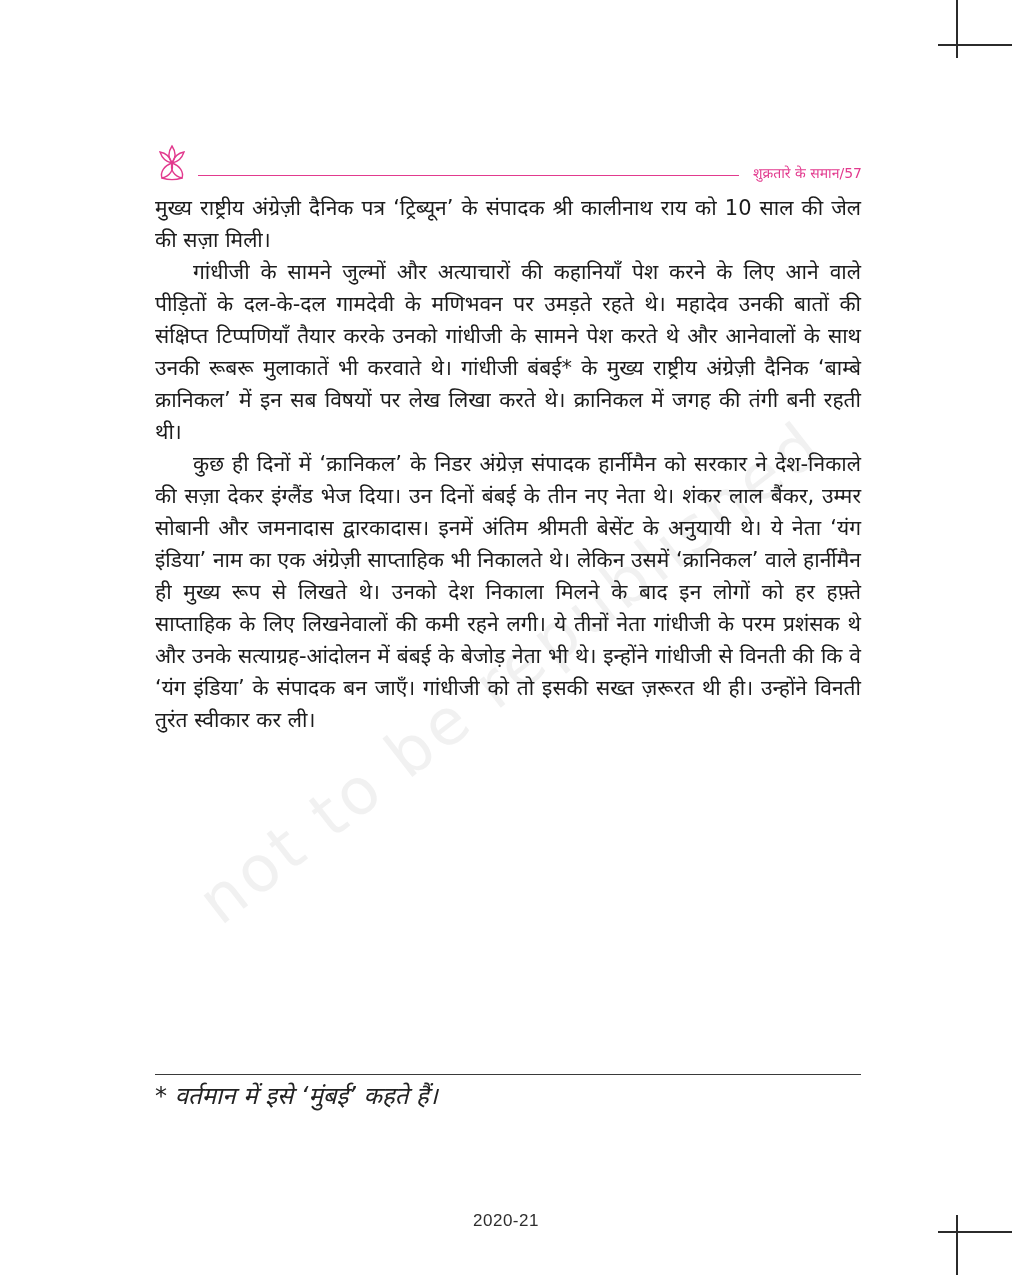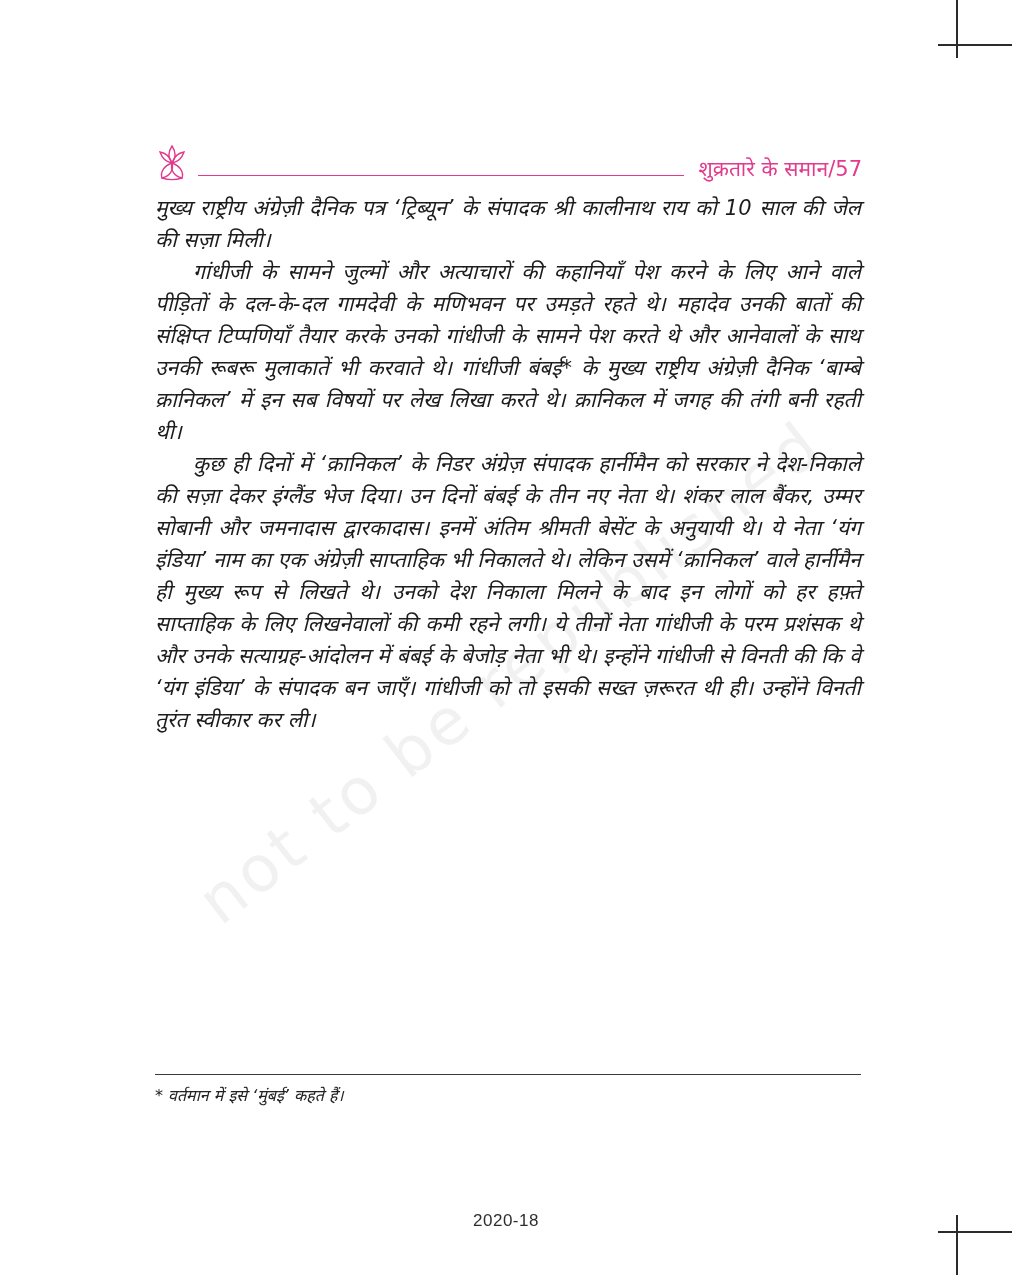--- a/index.html
+++ b/index.html
@@ -61,61 +61,60 @@
   }
   .header-rule {
     flex: 1 1 auto;
     height: 0;
     border-bottom: 1.5px solid #e23a8e;
     margin-bottom: 6px;
   }
   .page-title {
     flex: 0 0 auto;
     margin-left: 14px;
-    font-size: 21px;
+    font-size: 14px;
     color: #e23a8e;
     white-space: nowrap;
     line-height: 1;
     padding-bottom: 2px;
   }
 
   
   .body-text {
     position: absolute;
     top: 192px;
     left: 155px;
     width: 706px;
     font-size: 21px;
     line-height: 32px;
     text-align: justify;
   }
   .para {
     margin: 0;
     text-indent: 38px;
-    font-style: italic;
   }
   .para.no-indent {
     text-indent: 0;
   }
 
   
   .footnote-rule {
     position: absolute;
     top: 1074px;
     left: 155px;
     width: 706px;
     border-top: 1.5px solid #3a3a3a;
   }
   .footnote {
     position: absolute;
     top: 1082px;
     left: 155px;
     width: 706px;
     margin: 0;
-    font-size: 16px;
+    font-size: 24px;
     line-height: 28px;
     font-style: italic;
     color: #222222;
   }
 
   
   .footer {
     position: absolute;
     bottom: 44px;
     left: 0;
@@ -156,15 +155,15 @@
 
   <div class="body-text">
     <p class="para no-indent">मुख्य राष्ट्रीय अंग्रेज़ी दैनिक पत्र ‘ट्रिब्यून’ के संपादक श्री कालीनाथ राय को 10 साल की जेल की सज़ा मिली।</p>
     <p class="para">गांधीजी के सामने जुल्मों और अत्याचारों की कहानियाँ पेश करने के लिए आने वाले पीड़ितों के दल-के-दल गामदेवी के मणिभवन पर उमड़ते रहते थे। महादेव उनकी बातों की संक्षिप्त टिप्पणियाँ तैयार करके उनको गांधीजी के सामने पेश करते थे और आनेवालों के साथ उनकी रूबरू मुलाकातें भी करवाते थे। गांधीजी बंबई* के मुख्य राष्ट्रीय अंग्रेज़ी दैनिक ‘बाम्बे क्रानिकल’ में इन सब विषयों पर लेख लिखा करते थे। क्रानिकल में जगह की तंगी बनी रहती थी।</p>
     <p class="para">कुछ ही दिनों में ‘क्रानिकल’ के निडर अंग्रेज़ संपादक हार्नीमैन को सरकार ने देश-निकाले की सज़ा देकर इंग्लैंड भेज दिया। उन दिनों बंबई के तीन नए नेता थे। शंकर लाल बैंकर, उम्मर सोबानी और जमनादास द्वारकादास। इनमें अंतिम श्रीमती बेसेंट के अनुयायी थे। ये नेता ‘यंग इंडिया’ नाम का एक अंग्रेज़ी साप्ताहिक भी निकालते थे। लेकिन उसमें ‘क्रानिकल’ वाले हार्नीमैन ही मुख्य रूप से लिखते थे। उनको देश निकाला मिलने के बाद इन लोगों को हर हफ़्ते साप्ताहिक के लिए लिखनेवालों की कमी रहने लगी। ये तीनों नेता गांधीजी के परम प्रशंसक थे और उनके सत्याग्रह-आंदोलन में बंबई के बेजोड़ नेता भी थे। इन्होंने गांधीजी से विनती की कि वे ‘यंग इंडिया’ के संपादक बन जाएँ। गांधीजी को तो इसकी सख्त ज़रूरत थी ही। उन्होंने विनती तुरंत स्वीकार कर ली।</p>
   </div>
 
   <div class="footnote-rule"></div>
   <p class="footnote">* वर्तमान में इसे ‘मुंबई’ कहते हैं।</p>
 
-  <div class="footer">2020-18</div>
+  <div class="footer">2020-21</div>
 
 </div>
 
 </body></html>

